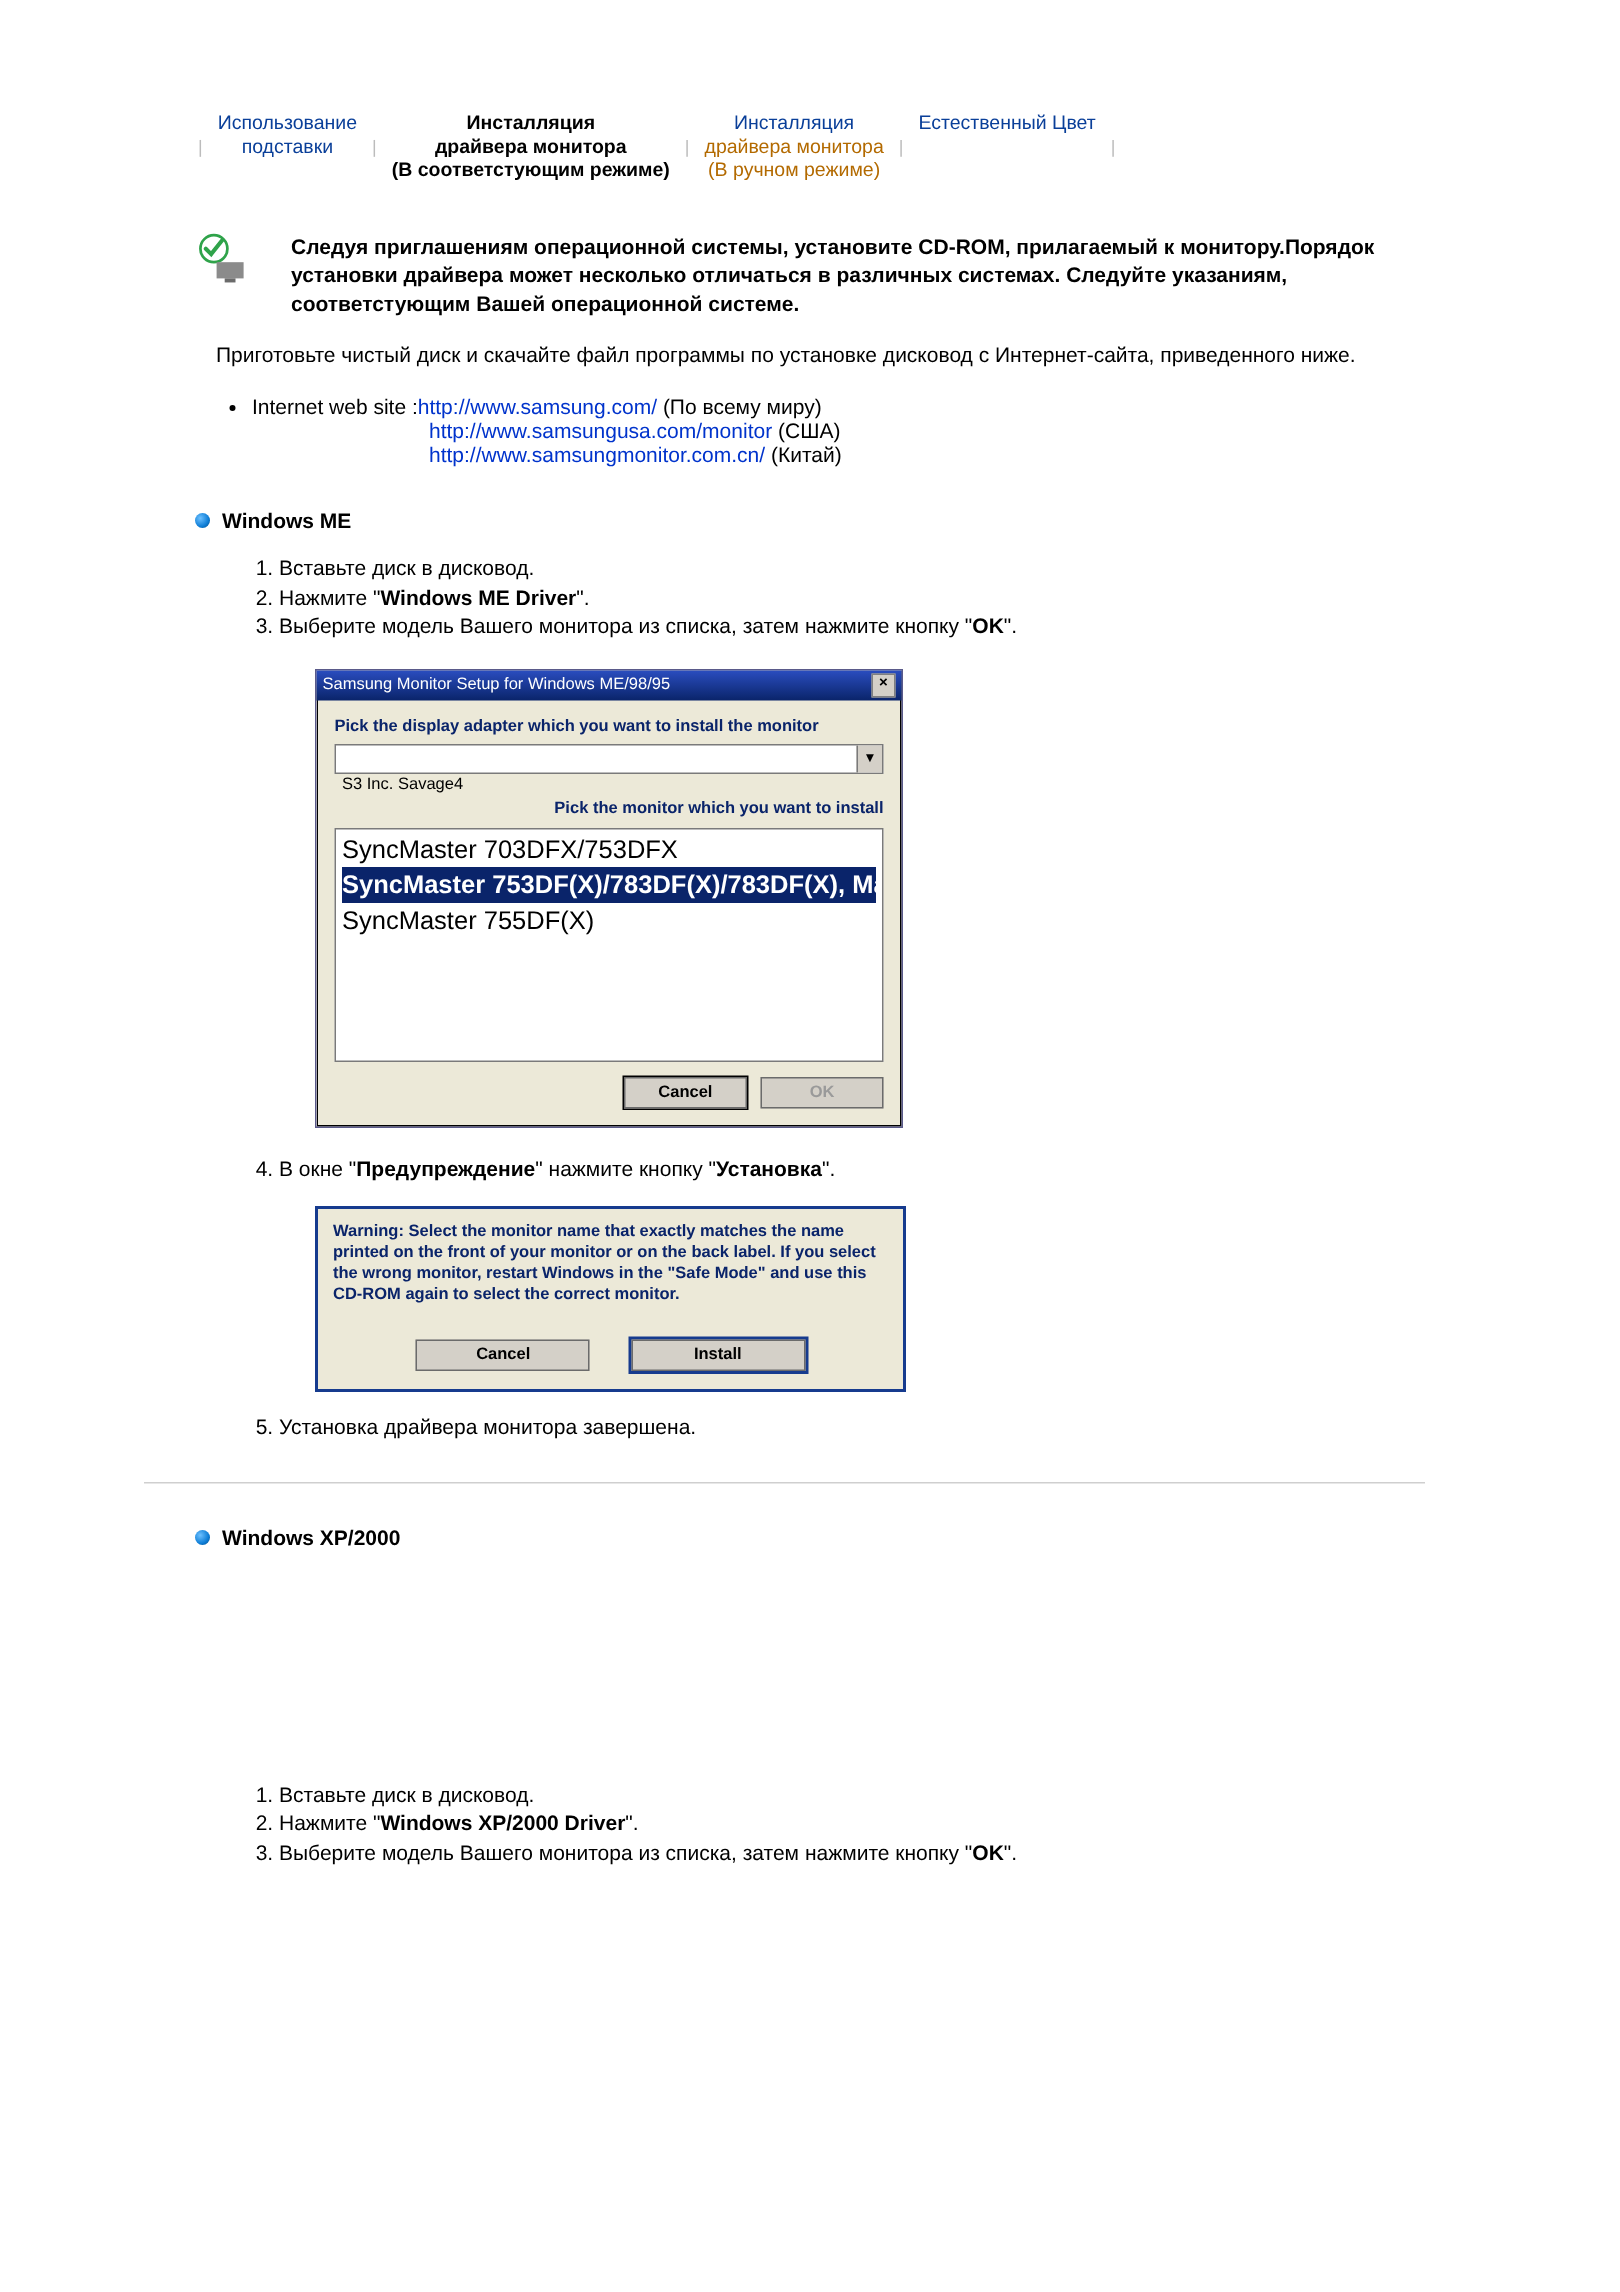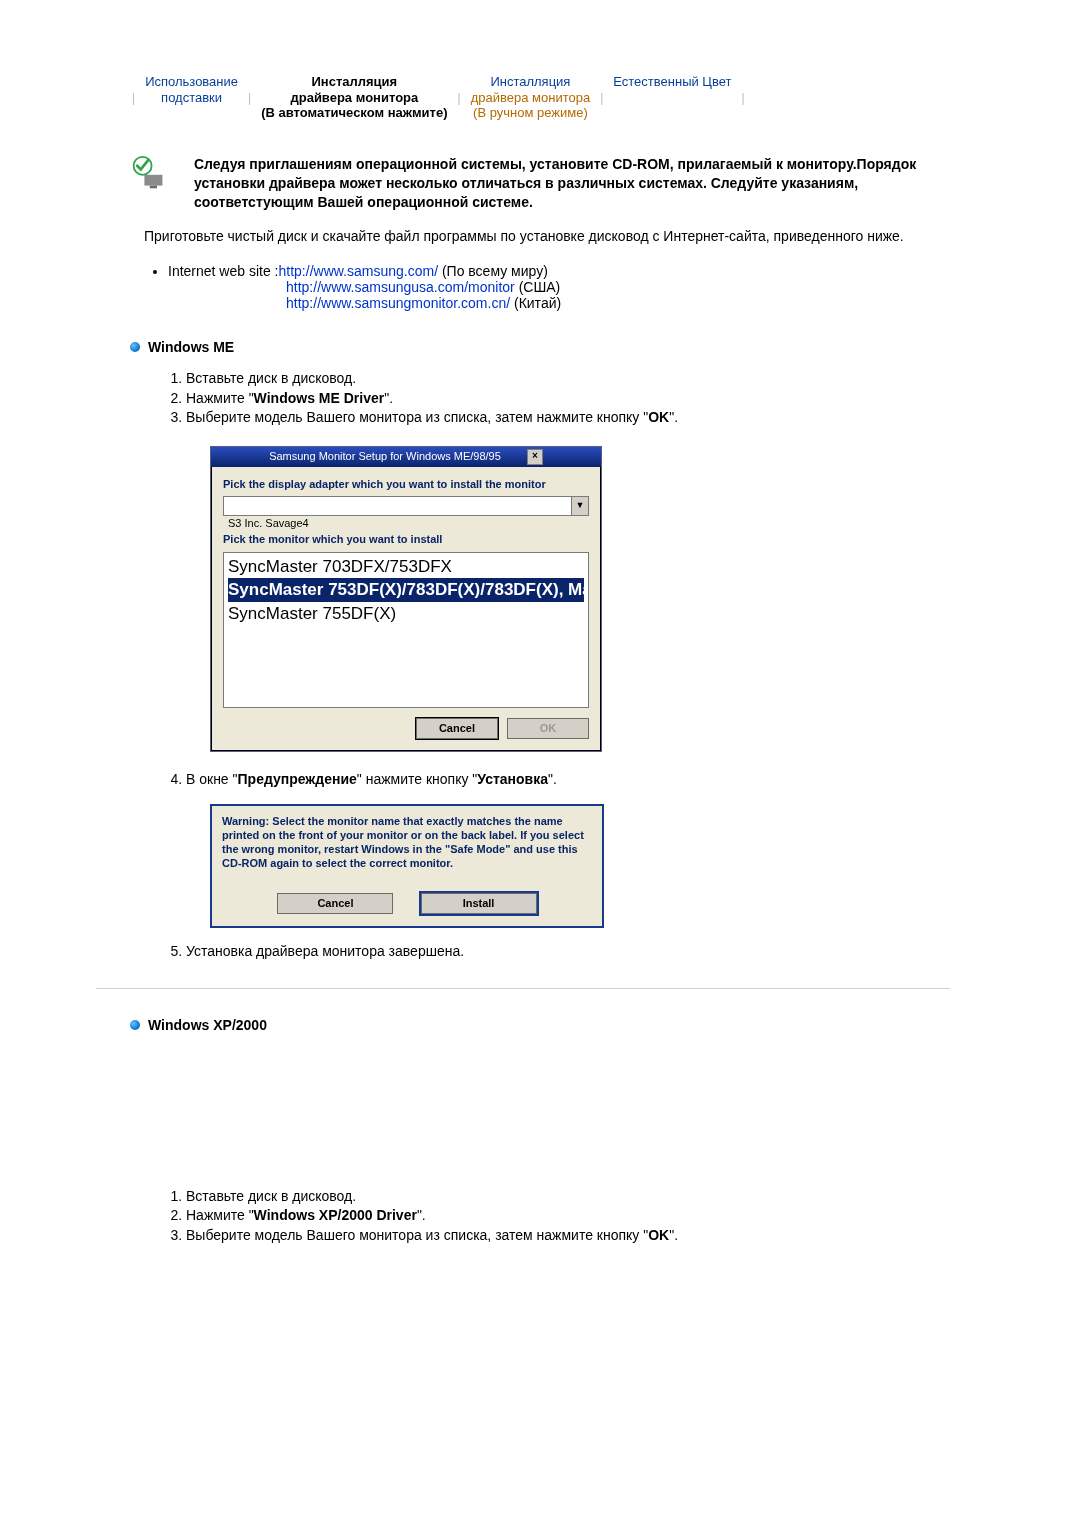--- a/index.html
+++ b/index.html
@@ -82,21 +82,21 @@
     border: 1px solid #5a5a8a;
     background: #ece9d8;
     box-shadow: 0 0 0 1px #000 inset;
     font-family: Tahoma, Arial, sans-serif;
     font-size: 11px;
   }
   .dlg1 .titlebar {
     background: linear-gradient(#2a4dbf, #0a246a);
     color: #fff;
     display: flex;
-    justify-content: center;
+    justify-content: space-between;
     align-items: center;
     padding: 2px 4px;
     font-size: 11px;
     gap: 26px;
   }
   .dlg1 .closebtn {
     width: 14px; height: 14px;
     background: #d4d0c8;
     border: 1px solid #808080;
     color: #000;
@@ -115,21 +115,21 @@
   }
   .dlg1 .combo .txt { flex: 1; padding: 19px 4px; }
   .dlg1 .combo .arrow {
     width: 16px;
     background: #d4d0c8;
     border-left: 1px solid #7a7a7a;
     text-align: center;
     font-size: 9px;
     line-height: 16px;
   }
-  .dlg1 .lbl2 { font-weight: bold; color: #0a246a; text-align: left; margin: 16px 0 4px; }
+  .dlg1 .lbl2 { font-weight: bold; color: #0a246a; text-align: right; margin: 16px 0 4px; }
   .dlg1 .listbox {
     border: 1px solid #7a7a7a;
     background: #fff;
     height: 150px;
     padding: 2px 4px;
     overflow: hidden;
   }
   .dlg1 .listbox div { white-space: nowrap; font-size: 17px; }
   .dlg1 .listbox .sel { background: #0a246a; color: #fff; font-weight: bold; }
   .dlg1 .btnrow { text-align: right; margin-top: 10px; }
@@ -186,21 +186,21 @@
   <div class="tabs">
     <span class="sep">|</span>
     <div class="tab blue">
       <span>Использование</span><br>
       <span>подставки</span>
     </div>
     <span class="sep">|</span>
     <div class="tab red" style="color:#000;">
       <span style="color:#000;font-weight:bold;">Инсталляция</span><br>
       <span style="color:#000;font-weight:bold;">драйвера монитора</span><br>
-      <span style="color:#000;font-weight:bold;">(В автоматическом нажмите)</span>
+      <span style="color:#000;font-weight:bold;">(В соответстующим режиме)</span>
     </div>
     <span class="sep">|</span>
     <div class="tab orange">
       <span style="color:#0a3f99;">Инсталляция</span><br>
       <span style="color:#b36a00;">драйвера монитора</span><br>
       <span style="color:#b36a00;">(В ручном режиме)</span>
     </div>
     <span class="sep">|</span>
     <div class="tab blue">Естественный Цвет</div>
     <span class="sep">|</span>

